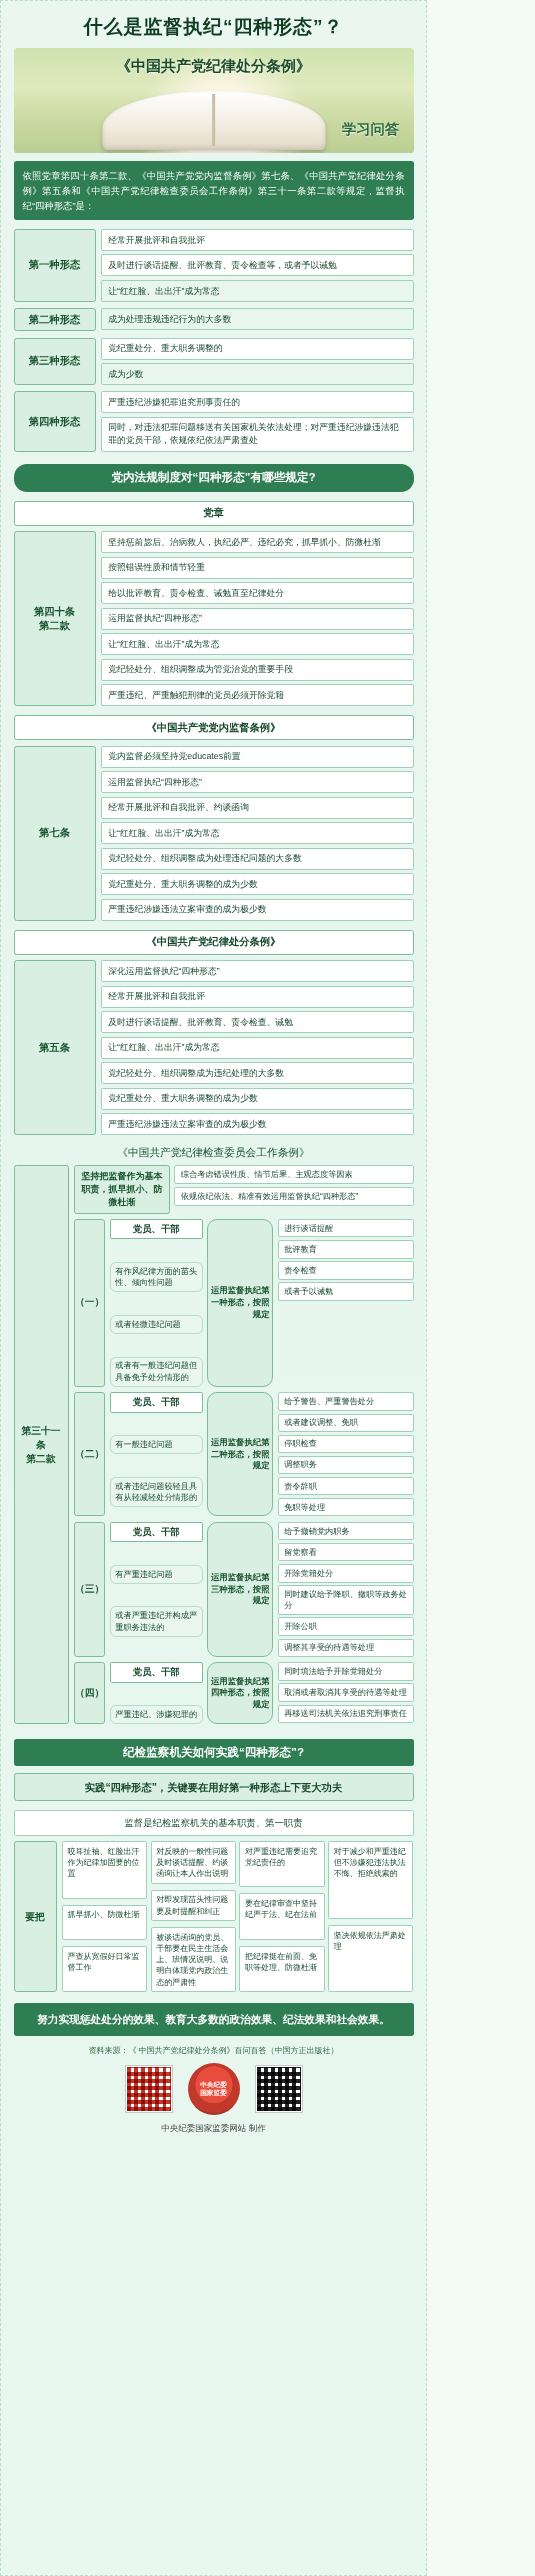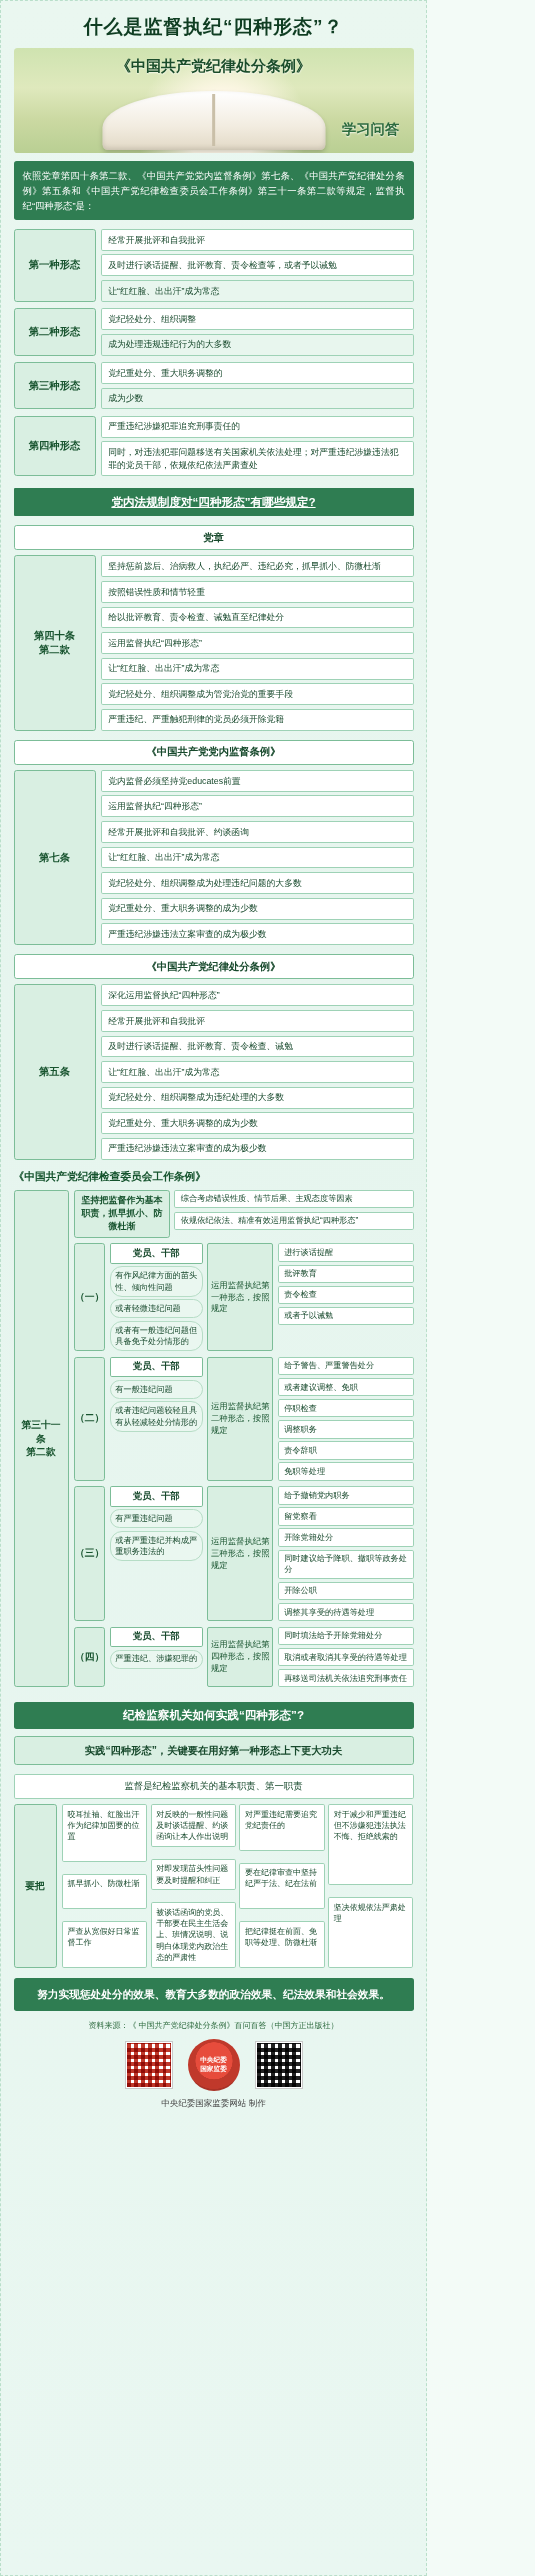--- a/index.html
+++ b/index.html
@@ -72,23 +72,22 @@
 
   
   .section { margin: 9px 12.5px 0; }
   .band-title {
     text-align: center;
     background: #2f7d52;
     color: #fff;
     font-size: 11.6px;
     font-weight: bold;
     padding: 6.3px 5.4px;
-    border-radius: 1px;
+    border-radius: 13px;
     margin: 12.5px 12.5px 7.1px;
-    text-decoration: underline;
   }
   .row {
     display: flex;
     align-items: stretch;
     margin-bottom: 6.3px;
     gap: 5.4px;
   }
   .keybox {
     flex: 0 0 82px;
     background: #d9efe2;
@@ -120,22 +119,23 @@
     background: #ffffff;
     border: 0.9px solid #7cbd98;
     color: #17492c;
     font-size: 10.3px;
     font-weight: bold;
     padding: 4.5px;
     border-radius: 2.7px;
     margin: 9px 0 5.4px;
   }
   .doc-head {
+    text-align: center;
     font-size: 10.7px;
-    font-weight: bold;
+    font-weight: normal;
     color: #14532d;
     margin: 10.7px 0 5.4px;
   }
 
   
   .art31 { display: flex; gap: 5.4px; margin-top: 3.6px; }
   .art31-key {
     flex: 0 0 55px;
     background: #d9efe2;
     border: 0.9px solid #7cbd98;
@@ -164,28 +164,28 @@
   }
   .grp .who {
     flex: 0 0 93px;
     display: flex; flex-direction: column; gap: 2.7px;
   }
   .grp .who .who-title {
     background: #ffffff; border: 0.9px solid #7cbd98; border-radius: 1.8px;
     font-size: 9.4px; font-weight: bold; text-align: center; color: #17492c; padding: 2.7px;
   }
   .grp .who .who-line {
-    background: #eaf7f0; border: 0.9px solid #b6ddc6; border-radius: 12px;
-    font-size: 8.2px; line-height: 1.4; color: #17492c; padding: 2.7px 4.5px;
+    background: #eaf7f0; border: 0.9px solid #b6ddc6; border-radius: 6px;
+    font-size: 8.2px; line-height: 1.4; color: #17492c; padding: 2.7px 4.5px; margin-top: 20px;
   }
   .grp .rule {
     flex: 0 0 66px;
-    background: #d9efe2; border: 0.9px solid #7cbd98; border-radius: 2px;
+    background: #d9efe2; border: 0.9px solid #7cbd98; border-radius: 10px;
     font-size: 8.4px; line-height: 1.4; color: #18542f;
-    display: flex; align-items: center; justify-content: center; text-align: left; padding: 2.7px;
+    display: flex; align-items: center; justify-content: center; text-align: right; padding: 2.7px; font-weight: bold;
   }
   .grp .measures { flex: 1 1 auto; display: flex; flex-direction: column; gap: 2.7px; }
   .measure {
     background: #ffffff; border: 0.9px solid #9ed2b6; border-radius: 1.8px;
     font-size: 8.2px; line-height: 1.35; color: #17492c; padding: 2.7px 5.4px;
   }
 
   
   .practice-head {
     text-align: center; background: #2f7d52; color: #fff;
@@ -202,21 +202,21 @@
     font-size: 9.4px; font-weight: normal; color: #17492c;
     padding: 4.5px; border-radius: 1.8px; margin: 0 0 5.4px; line-height: 1.5;
   }
   .pgrid { display: flex; gap: 5.4px; }
   .pgrid .plabel {
     flex: 0 0 43px; background: #d9efe2; border: 0.9px solid #7cbd98;
     border-radius: 2.7px; font-size: 9.8px; font-weight: bold; color: #18542f;
     display: flex; align-items: center; justify-content: center; text-align: left; padding: 3.6px; line-height: 1.4;
   }
   .pcols { flex: 1 1 auto; display: flex; gap: 3.6px; }
-  .pcol { flex: 1 1 0; display: flex; flex-direction: column; gap: 12px; }
+  .pcol { flex: 1 1 0; display: flex; flex-direction: column; gap: 6px; }
   .pcell {
     background: #ffffff; border: 0.9px solid #9ed2b6; border-radius: 1.8px;
     font-size: 8px; line-height: 1.4; color: #17492c; padding: 3.6px 4.5px; flex: 1 1 auto;
   }
   .closing {
     text-align: center; background: #2f7d52; color: #fff;
     font-size: 10.7px; font-weight: bold; line-height: 1.6;
     padding: 8px 7.1px; border-radius: 2.7px; margin: 10.7px 12.5px 0;
   }
   .source {
@@ -270,21 +270,20 @@
       <div class="items">
         <div class="item">经常开展批评和自我批评</div>
         <div class="item">及时进行谈话提醒、批评教育、责令检查等，或者予以诫勉</div>
         <div class="item dark">让“红红脸、出出汗”成为常态</div>
       </div>
     </div>
 
     <div class="row">
       <div class="keybox">第二种形态</div>
       <div class="items">
-        <div class="item">党纪轻处分、组织调整</div>
         <div class="item dark">成为处理违规违纪行为的大多数</div>
       </div>
     </div>
 
     <div class="row">
       <div class="keybox">第三种形态</div>
       <div class="items">
         <div class="item">党纪重处分、重大职务调整的</div>
         <div class="item dark">成为少数</div>
       </div>

